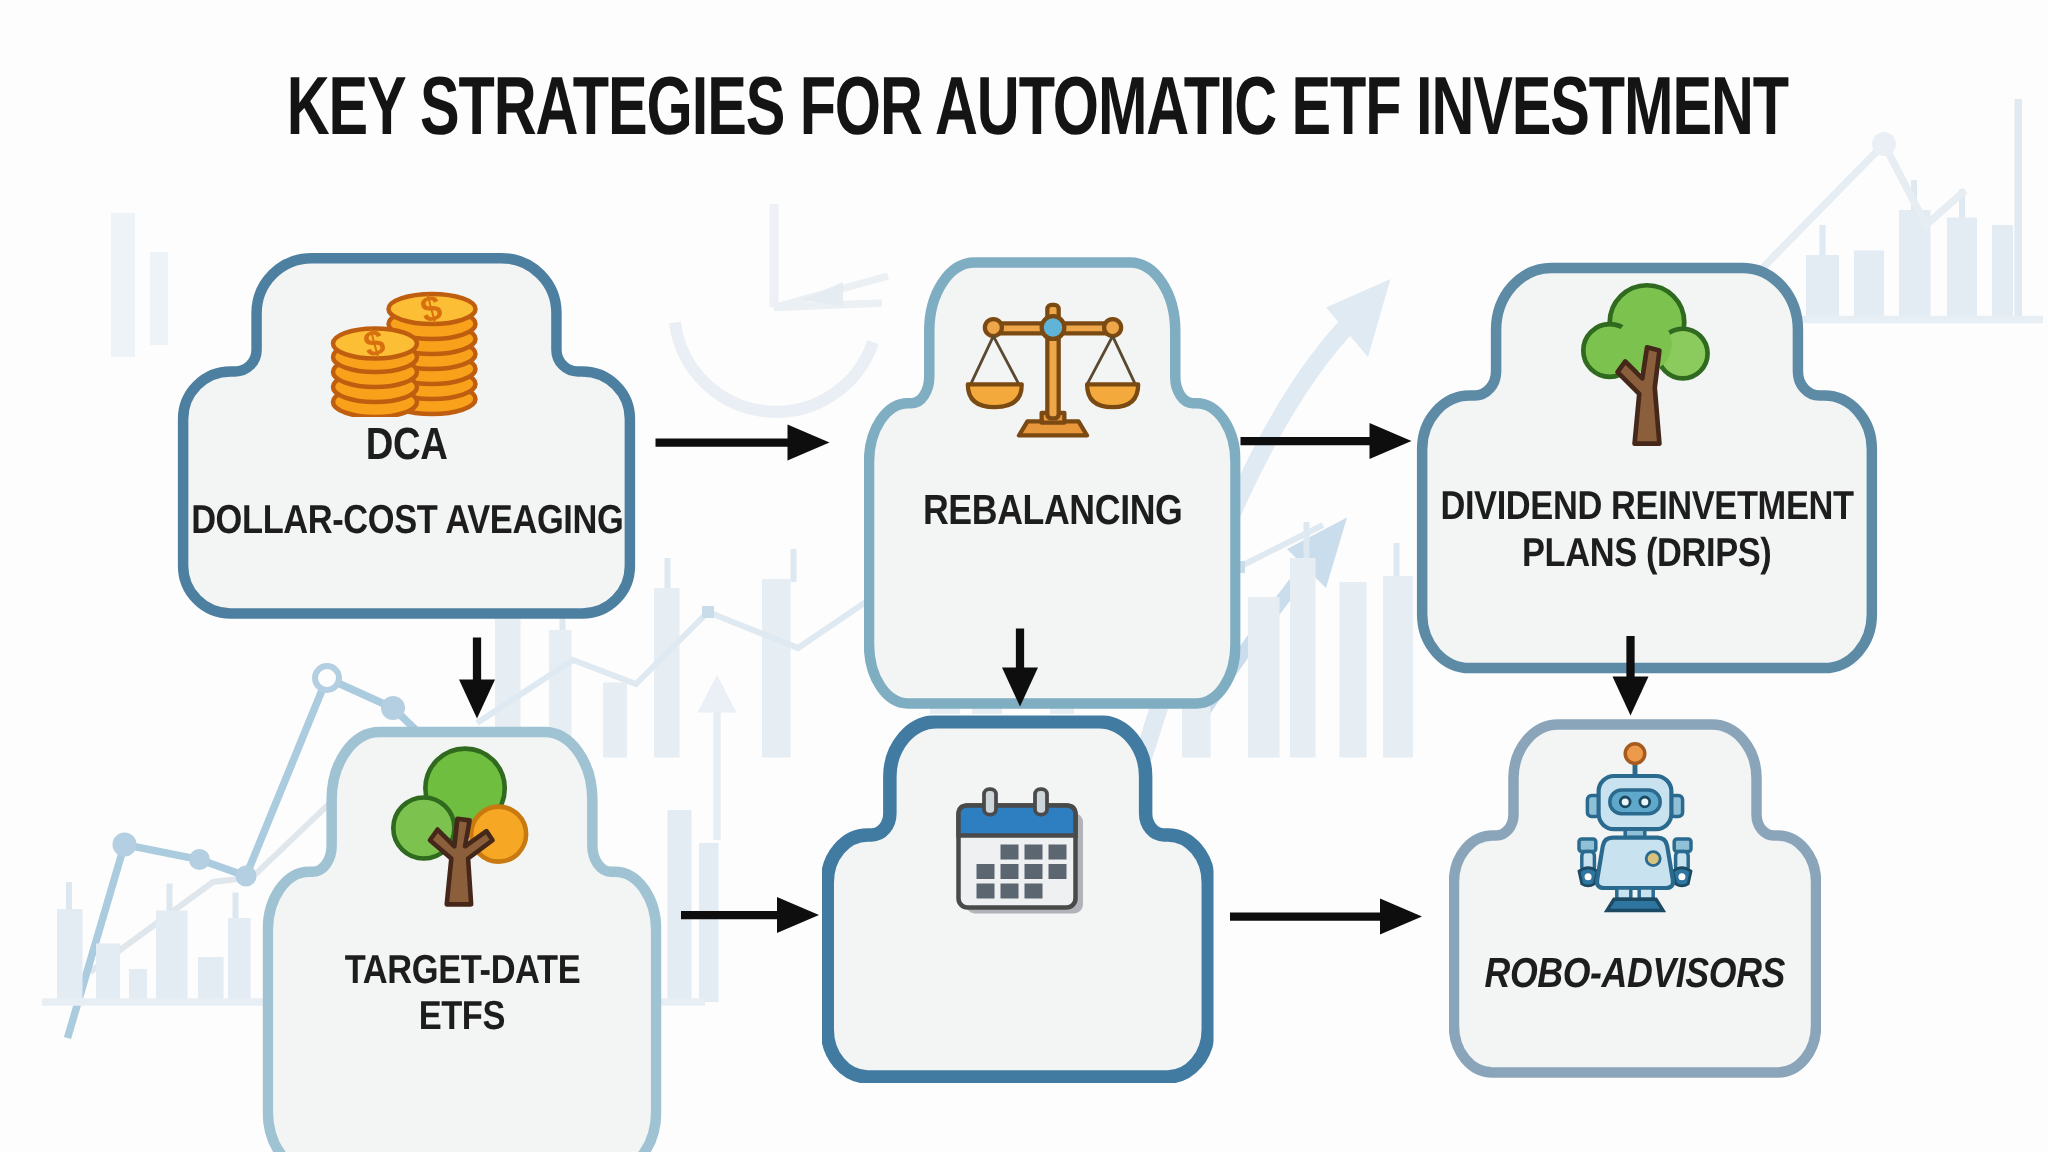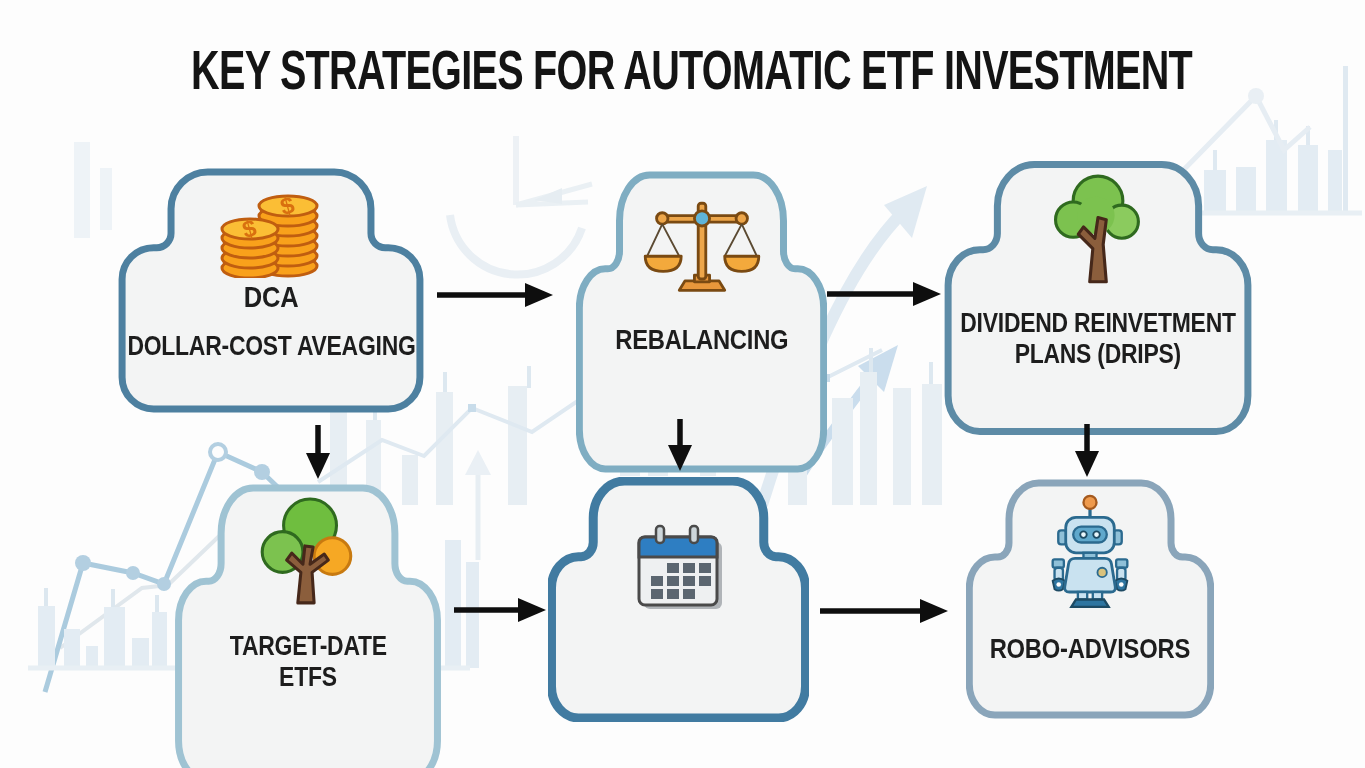--- a/index.html
+++ b/index.html
@@ -19,24 +19,24 @@
   .node .shape { position:absolute; left:0; top:0; width:100%; height:100%; }
   .cloud { fill:#f3f4f4; stroke-width:7; }
   .n5 .cloud { stroke-width:9; }
   .content { position:relative; z-index:1; height:100%; display:flex; flex-direction:column; align-items:center; }
   .label {
     font-weight:700; color:#1d1d1d; text-align:center; white-space:nowrap;
     transform:scaleX(.85); transform-origin:50% 50%; letter-spacing:-.3px; line-height:1.12;
   }
   .n1 { left:118px; top:168px; width:306px; height:245px; }
   .n2 { left:576px; top:170px; width:251px; height:304px; }
-  .n3 { left:944px; top:160px; width:308px; height:276px; }
+  .n3 { left:944px; top:174px; width:308px; height:276px; }
   .n4 { left:175px; top:483px; width:266px; height:302px; }
   .n5 { left:548px; top:477px; width:261px; height:245px; }
-  .n6 { left:966px; top:479px; width:248px; height:240px; }
+  .n6 { left:966px; top:479px; width:248px; height:240px;font-style:italic; }
   .n1 .icon { margin-top:16px; }
   .n1 .l1 { font-size:30px; margin-top:2px; }
   .n1 .l2 { font-size:27px; margin-top:17px; }
   .n2 .icon { margin-top:20px; }
   .n2 .l1 { font-size:28px; margin-top:28px; }
   .n3 .icon { margin-top:12px; }
   .n3 .l1 { font-size:27px; margin-top:20px; }
   .n3 .l2 { font-size:27px; margin-top:1px; }
   .n4 .icon { margin-top:12px; }
   .n4 .l1 { font-size:27px; margin-top:22px; }

